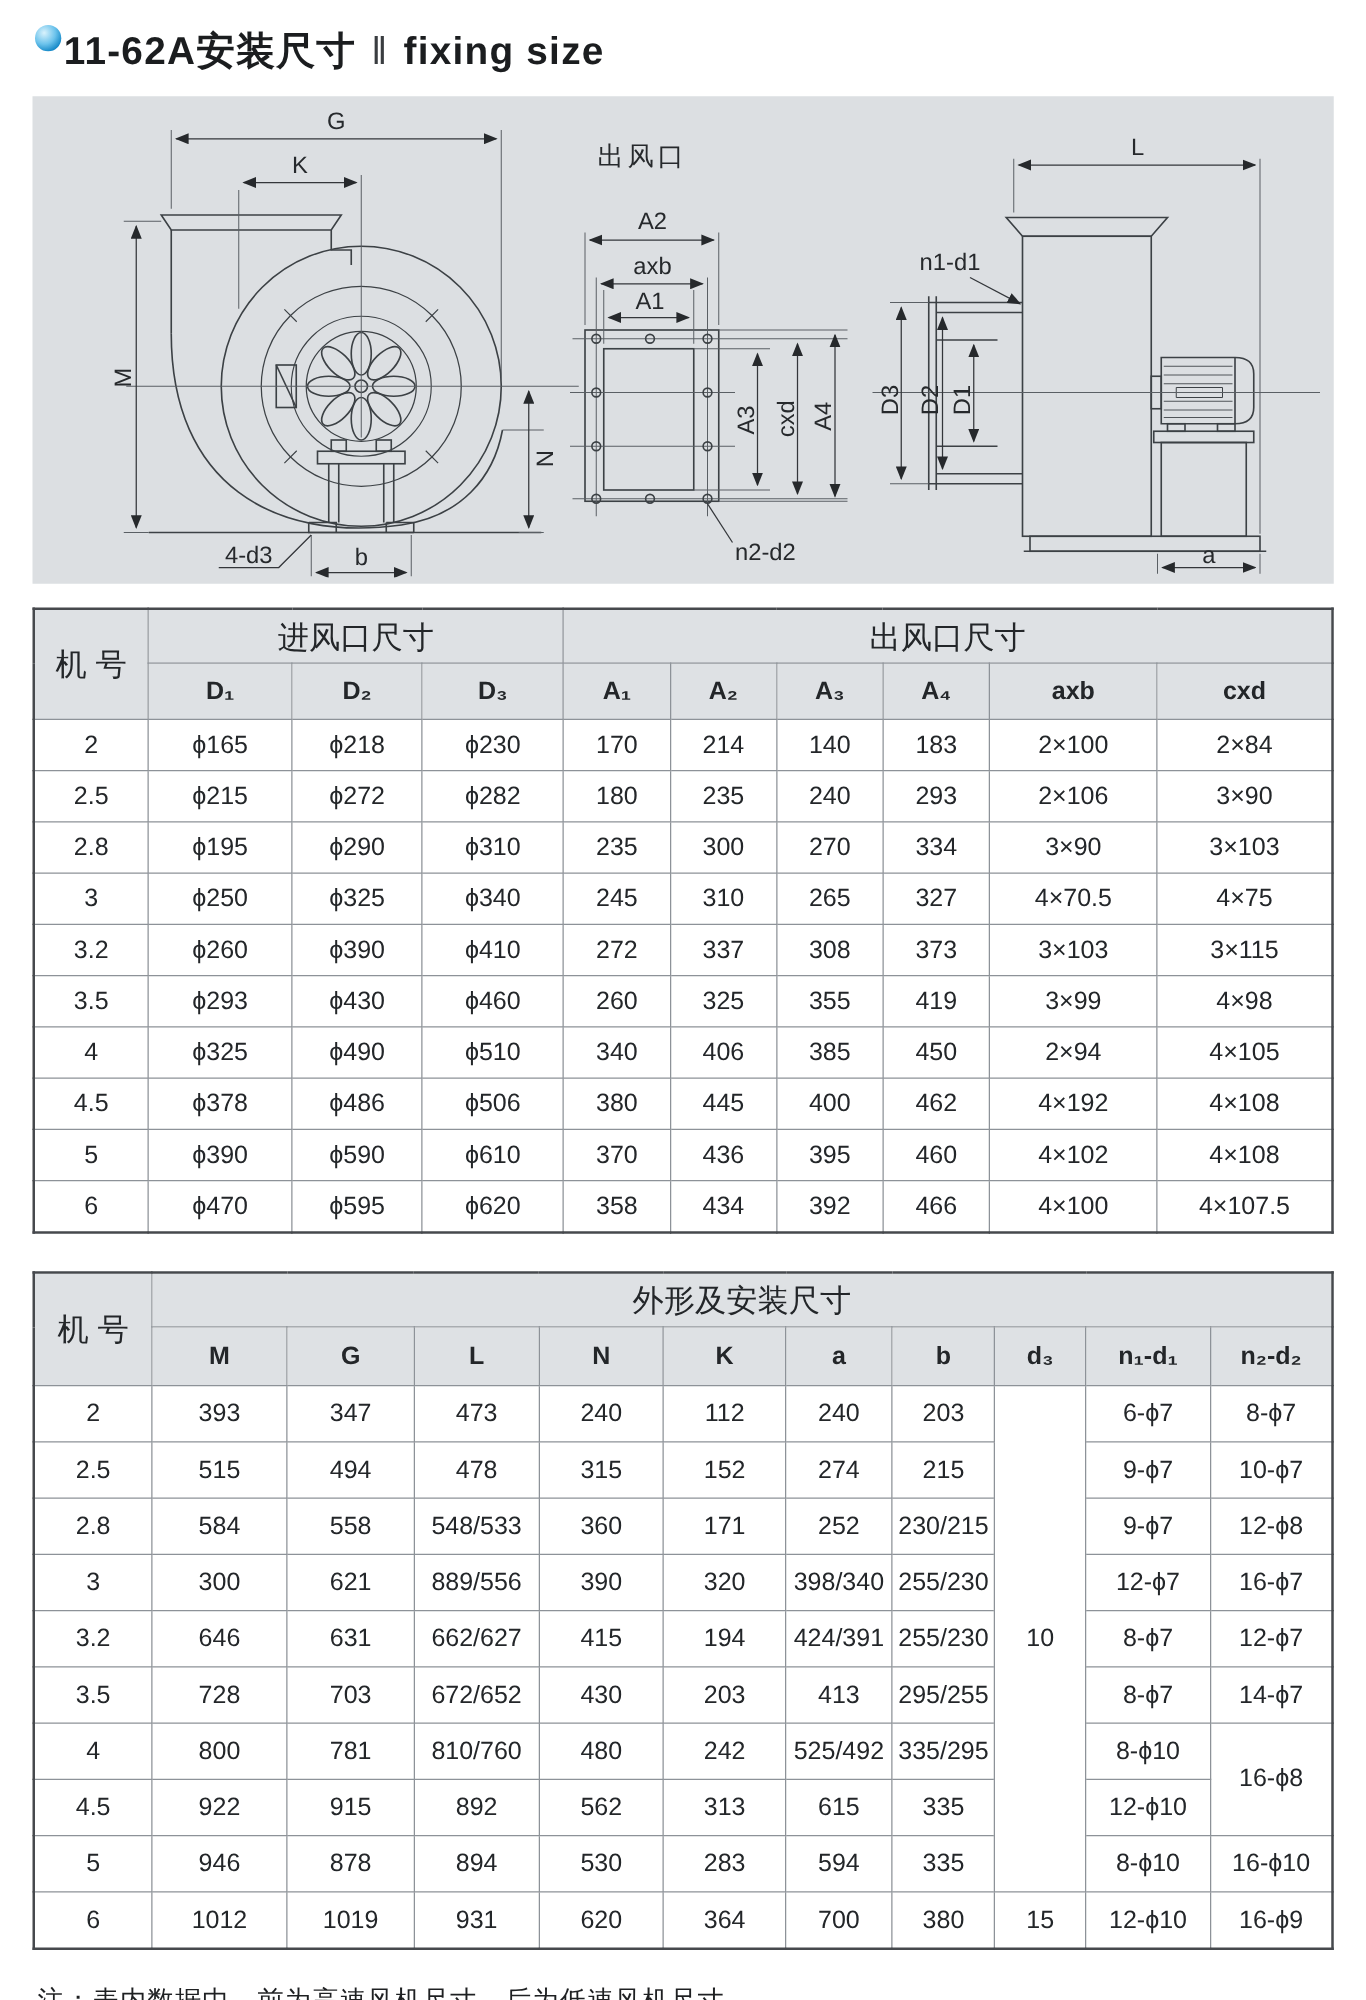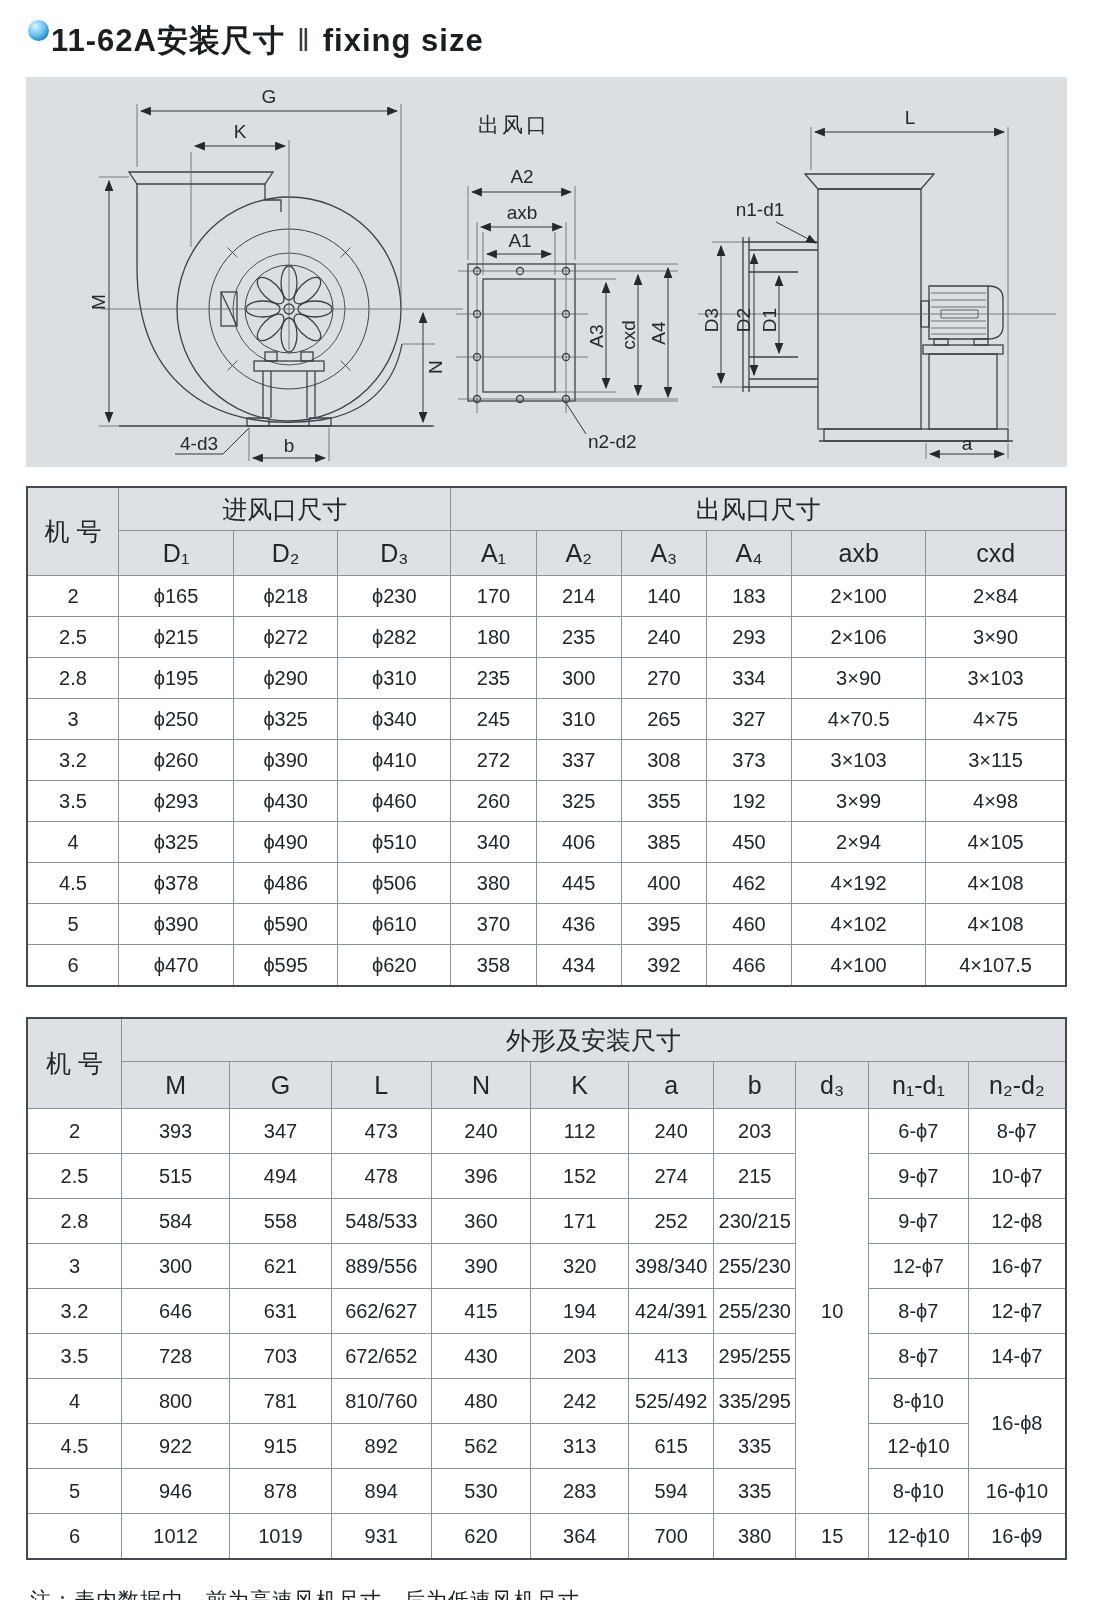--- a/index.html
+++ b/index.html
@@ -20,21 +20,21 @@
   svg text{font-family:"Liberation Sans","DejaVu Sans",sans-serif;fill:#26292c;font-size:19px;}
   svg .cn{font-size:21px;letter-spacing:3px;}
   svg .draw{stroke:#3c4145;stroke-width:1.3;fill:none;}
   svg .thin{stroke:#5a5f64;stroke-width:0.8;fill:none;}
   svg .dim{stroke:#33363a;stroke-width:1;fill:none;}
   
   table.tbl{width:100%;border-collapse:collapse;table-layout:fixed;text-align:center;
             border:2px solid #46494d;}
   .tbl th,.tbl td{border:1px solid #8d9298;font-weight:normal;padding:0;overflow:hidden;}
   .tbl thead th{background:#dee1e4;font-size:25px;}
-  .tbl thead th.colh{font-weight:normal;font-size:25px;}
+  .tbl thead th.colh{font-weight:bold;font-size:20px;}
   .t1 thead tr:nth-child(1) th{height:42px;}
   .t1 thead tr:nth-child(2) th{height:44px;}
   .t1 tbody td{height:40px;font-size:20px;}
   .t2{margin-top:30px;}
   .t2 thead tr:nth-child(1) th{height:42px;}
   .t2 thead tr:nth-child(2) th{height:46px;}
   .t2 tbody td{height:44px;font-size:20px;}
   .note{font-size:21px;margin:26px 0 0 4px;color:#1e2022;letter-spacing:1px;}
 </style>
 </head>
@@ -298,21 +298,21 @@
           <td>3×115</td>
         </tr>
         <tr>
           <td>3.5</td>
           <td>ϕ293</td>
           <td>ϕ430</td>
           <td>ϕ460</td>
           <td>260</td>
           <td>325</td>
           <td>355</td>
-          <td>192</td>
+          <td>419</td>
           <td>3×99</td>
           <td>4×98</td>
         </tr>
         <tr>
           <td>4</td>
           <td>ϕ325</td>
           <td>ϕ490</td>
           <td>ϕ510</td>
           <td>340</td>
           <td>406</td>
@@ -404,21 +404,21 @@
           <td>203</td>
           <td rowspan="9">10</td>
           <td>6-ϕ7</td>
           <td>8-ϕ7</td>
         </tr>
         <tr>
           <td>2.5</td>
           <td>515</td>
           <td>494</td>
           <td>478</td>
-          <td>396</td>
+          <td>315</td>
           <td>152</td>
           <td>274</td>
           <td>215</td>
           <td>9-ϕ7</td>
           <td>10-ϕ7</td>
         </tr>
         <tr>
           <td>2.8</td>
           <td>584</td>
           <td>558</td>

